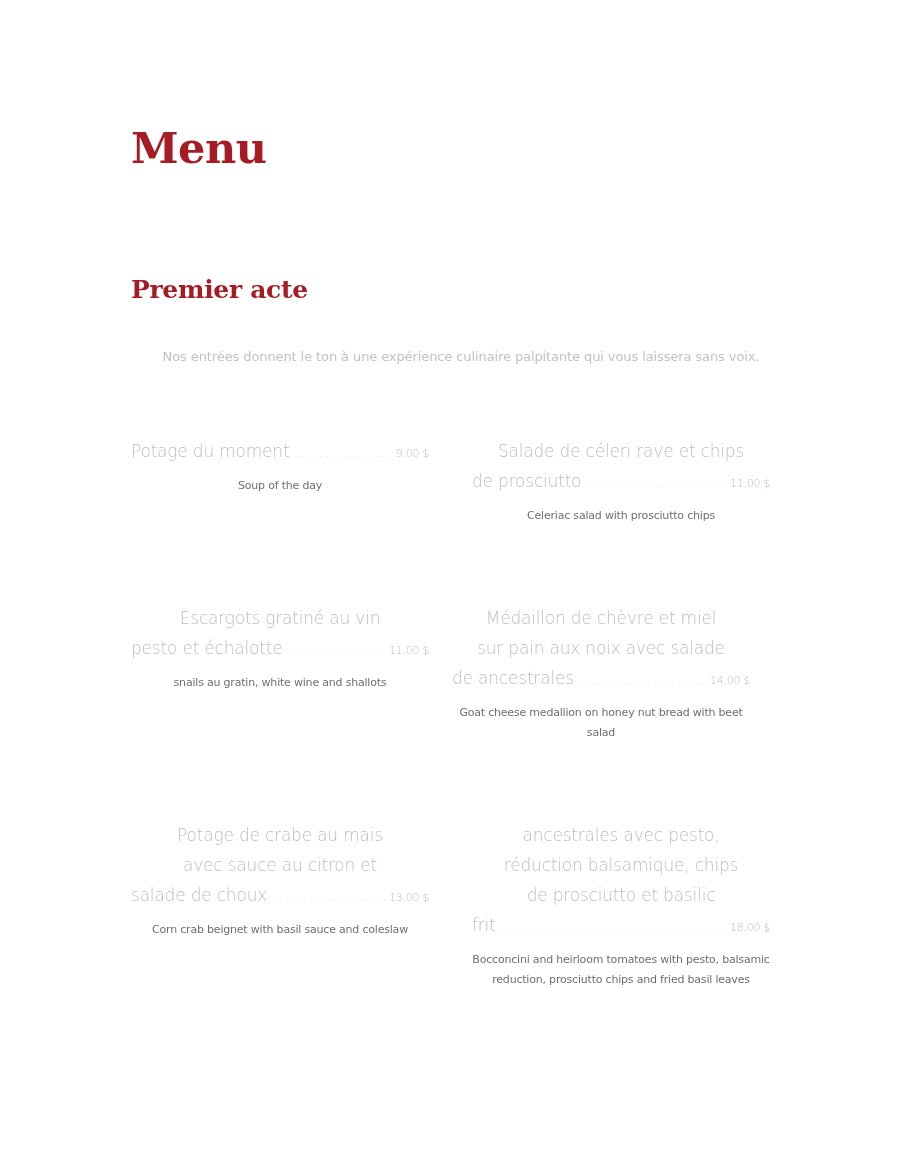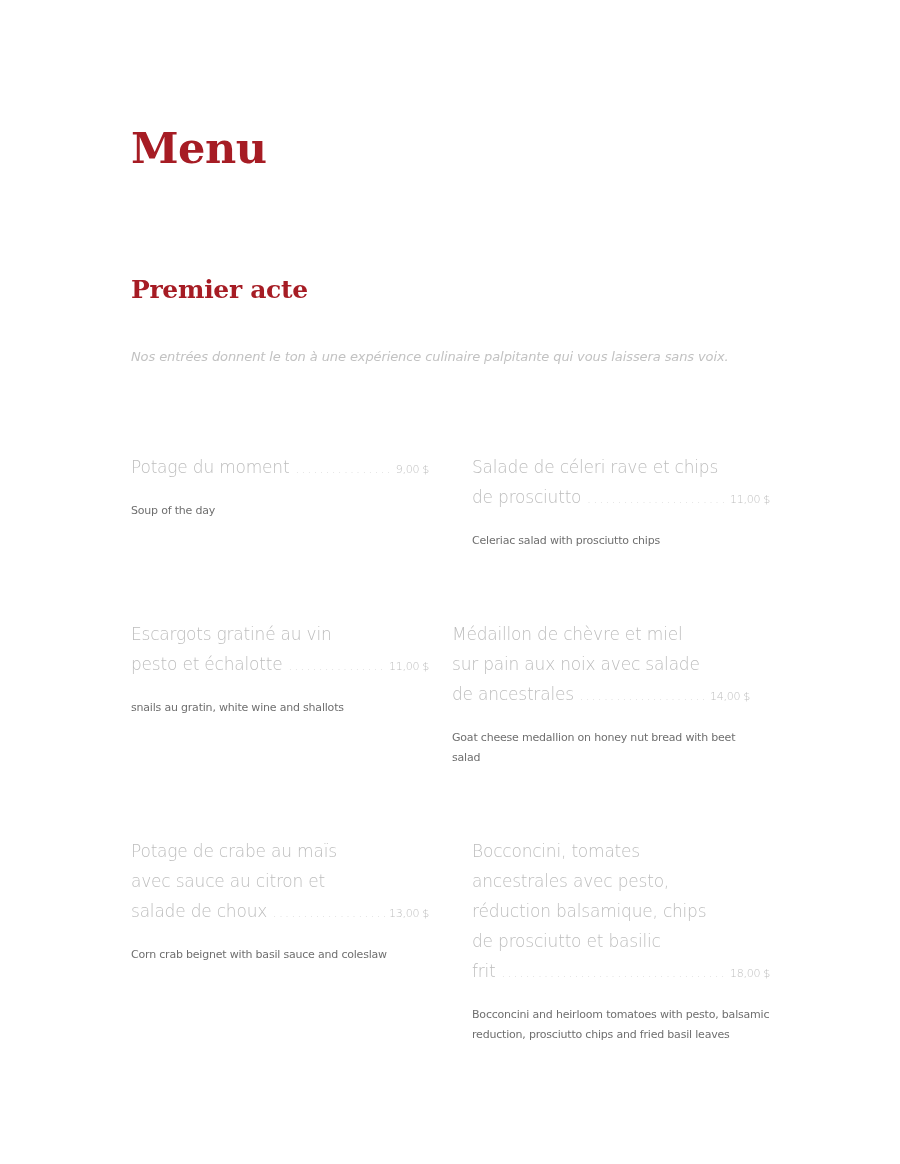--- a/index.html
+++ b/index.html
@@ -1,56 +1,55 @@
 <!DOCTYPE html>
 <html><head>
   <meta charset="utf-8">
   <style>
-    * { box-sizing: border-box; margin: 0; padding: 0; }
+    * { box-sizing: border-box; margin: 0; padding: 0; text-align: center; }
     html, body { width: 900px; height: 1164px; background: #ffffff; }
     body { position: relative; font-family: "DejaVu Sans", sans-serif; overflow: hidden; }
     .page { position: absolute; left: 131px; top: 0; width: 640px; }
     .menu-title {
       position: absolute; left: 0; top: 120px;
       font-family: "DejaVu Serif", serif; font-weight: bold;
       font-size: 43px; line-height: 56px; color: #A61C24; letter-spacing: -0.5px;
     }
     .section-title {
       position: absolute; left: 0; top: 273px;
       font-family: "DejaVu Serif", serif; font-weight: bold;
       font-size: 25px; line-height: 34px; color: #A61C24; letter-spacing: -0.3px;
     }
     .section-intro {
       position: absolute; left: 0; top: 348px; width: 660px;
-      font-family: "DejaVu Sans", sans-serif; font-style: italic;
+      font-family: "DejaVu Sans", sans-serif; 
       font-size: 13px; line-height: 18px; color: #c2c2c2; white-space: nowrap;
       letter-spacing: -0.1px;
     }
     .item {
       position: absolute; width: 298px;
     }
     .item-title {
       position: relative;
       font-family: "DejaVu Sans", sans-serif; font-weight: 300;
       font-size: 17px; line-height: 30px; color: #bdbdbd;
       letter-spacing: -0.2px;
-      margin-top: 16px;
     }
     .title-line { display: block; white-space: nowrap; }
     .title-last { display: flex; align-items: baseline; white-space: nowrap; }
     .title-last .name { flex: 0 0 auto; }
     .leader {
       flex: 1 1 auto; margin: 0 4px 0 6px; overflow: hidden;
       font-size: 11px; letter-spacing: 2.6px; color: #c8c8c8; white-space: nowrap;
     }
     .price {
       flex: 0 0 auto; font-size: 11px; color: #bdbdbd; letter-spacing: -0.3px;
     }
     .item-desc {
-      margin-top: 16px;
+      margin-top: 7px;
       font-family: "DejaVu Sans", sans-serif;
       font-size: 11px; line-height: 20px; color: #6f6f6f; letter-spacing: -0.2px;
     }
   </style>
 </head>
 <body>
 
 <div class="page">
   <h1 class="menu-title">Menu</h1>
   <h2 class="section-title">Premier acte</h2>
@@ -112,21 +111,20 @@
         <span class="name">salade de choux</span>
         <span class="leader">............................................................</span>
         <span class="price">13,00 $</span>
       </span>
     </div>
     <div class="item-desc">Corn crab beignet with basil sauce and coleslaw</div>
   </div>
 
   <div class="item" style="left:341px; top:820px;">
     <div class="item-title">
-      <span class="title-line">Bocconcini, tomates</span>
       <span class="title-line">ancestrales avec pesto,</span>
       <span class="title-line">réduction balsamique, chips</span>
       <span class="title-line">de prosciutto et basilic</span>
       <span class="title-last">
         <span class="name">frit</span>
         <span class="leader">............................................................</span>
         <span class="price">18,00 $</span>
       </span>
     </div>
     <div class="item-desc">Bocconcini and heirloom tomatoes with pesto, balsamic reduction, prosciutto chips and fried basil leaves</div>

